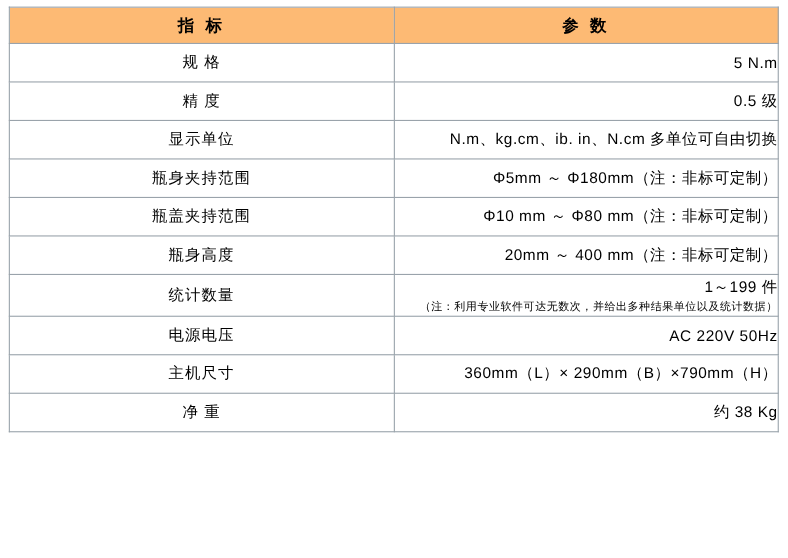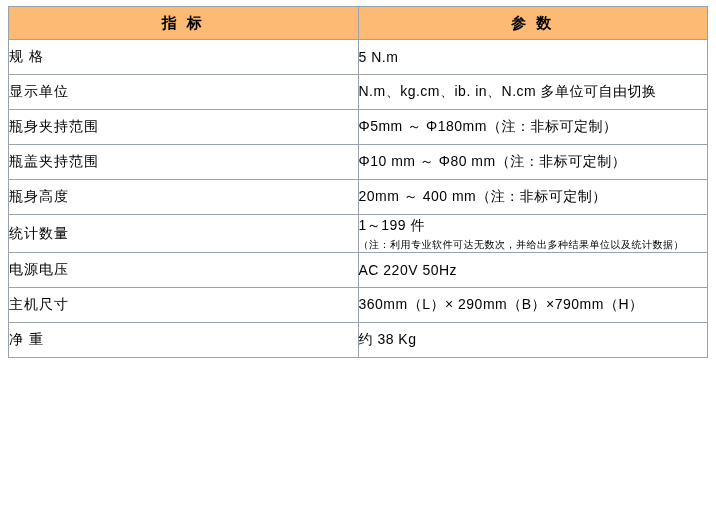--- a/index.html
+++ b/index.html
@@ -30,28 +30,28 @@
   th.head-cell {
     background: #fdba74;
     font-weight: bold;
     font-size: 15px;
     letter-spacing: 3px;
     height: 32px;
     text-align: center;
   }
   td.label-cell {
     width: 134px;
-    text-align: left;
+    text-align: center;
     font-size: 14px;
     height: 34px;
     background: #ffffff;
     letter-spacing: 1px;
   }
   td.value-cell {
-    text-align: left;
+    text-align: right;
     font-size: 14px;
     background: #ffffff;
     letter-spacing: 0.5px;
   }
   .spaced-2 { letter-spacing: 6px; }
   .two-line {
     line-height: 1.55;
     padding: 4px 6px;
     margin-top: 16px;
   }
@@ -67,20 +67,24 @@
     <thead>
       <tr>
         <th class="head-cell label-cell">指 标</th>
         <th class="head-cell">参 数</th>
       </tr>
     </thead>
     <tbody>
       <tr>
         <td class="label-cell spaced-2">规  格</td>
         <td class="value-cell">5 N.m</td>
+      </tr>
+      <tr>
+        <td class="label-cell spaced-2">精  度</td>
+        <td class="value-cell">0.5 级</td>
       </tr>
       <tr>
         <td class="label-cell">显示单位</td>
         <td class="value-cell">N.m、kg.cm、ib. in、N.cm 多单位可自由切换</td>
       </tr>
       <tr>
         <td class="label-cell">瓶身夹持范围</td>
         <td class="value-cell">Φ5mm ～ Φ180mm（注：非标可定制）</td>
       </tr>
       <tr>

